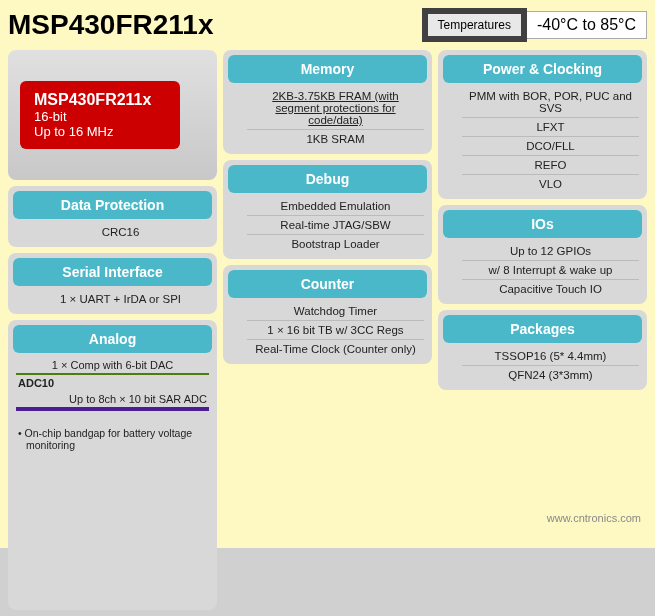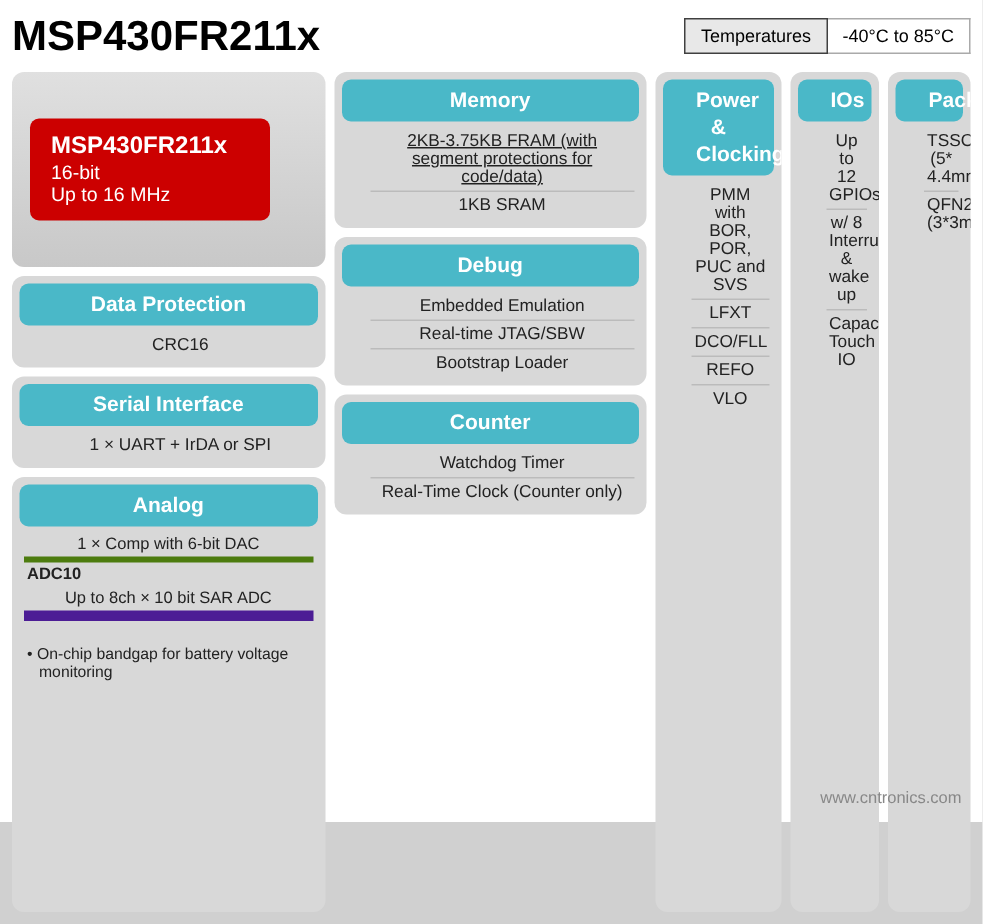--- a/index.html
+++ b/index.html
@@ -6,21 +6,21 @@
     body {
       width: 655px;
       height: 616px;
       font-family: Arial, sans-serif;
       background: #d0d0d0;
       overflow: hidden;
     }
     .main-container {
       width: 655px;
       height: 548px;
-      background: #ffffff;
+      background: #fef9c3;
       padding: 8px;
       position: relative;
     }
     
     .header {
       display: flex;
       align-items: center;
       justify-content: space-between;
       margin-bottom: 8px;
     }
@@ -29,31 +29,31 @@
       font-weight: bold;
       color: #000;
     }
     .temp-box {
       display: flex;
       align-items: center;
       gap: 0;
     }
     .temp-label {
       background: #e8e8e8;
-      border: 1px solid #404040;
+      border: 6px solid #404040;
       padding: 4px 10px;
       font-size: 12px;
       color: #000;
     }
     .temp-value {
       background: #fff;
       border: 1px solid #aaa;
       border-left: none;
       padding: 4px 10px;
-      font-size: 12px;
+      font-size: 16px;
       color: #000;
     }
     
     .content {
       display: flex;
       gap: 6px;
       height: 560px;
     }
     
     .col-left {
@@ -65,21 +65,21 @@
     
     .col-mid {
       display: flex;
       flex-direction: column;
       gap: 6px;
       width: 210px;
     }
     
     .col-right {
       display: flex;
-      flex-direction: row;
+      flex-direction: column;
       gap: 6px;
       width: 210px;
     }
     
     .hero-card {
       background: linear-gradient(to bottom, #e0e0e0, #c8c8c8);
       border-radius: 8px;
       padding: 12px;
       height: 130px;
       display: flex;
@@ -136,41 +136,41 @@
     .section-item.underlined {
       text-decoration: underline;
     }
     
     .section-header.teal { background: #4ab8c8; }
     
     
     
     .watermark {
       position: absolute;
-      bottom: 10px;
+      bottom: 24px;
       right: 14px;
       font-size: 11px;
       color: #888;
     }
     .analog-card {
       background: #d8d8d8;
       border-radius: 8px;
       overflow: hidden;
       flex: 1;
     }
     .analog-body {
       padding: 4px 8px 6px 8px;
     }
     .analog-item {
       font-size: 11px;
       color: #222;
       text-align: left;
       padding: 2px 2px;
     }
-    .analog-item.center { text-align: center; border-bottom: 4px solid #4d7c0f; }
+    .analog-item.center { text-align: center; border-bottom: 2px solid #4d7c0f; }
     .analog-item.bold { font-weight: bold; text-align: left; }
     .bullet-item {
       font-size: 10.5px;
       color: #222;
       padding-left: 10px;
       text-indent: -8px;
       padding-right: 2px;
       margin-top: 16px;
     }
   </style>
@@ -217,21 +217,21 @@
         </div>
       </div>
 
       <div class="analog-card">
         <div class="section-header">
           <span class="section-header-text">Analog</span>
         </div>
         <div class="analog-body">
           <div class="analog-item center">1 × Comp with 6-bit DAC</div>
           <div class="analog-item bold">ADC10</div>
-          <div class="analog-item center" style="border-bottom:7px solid #4c1d95;">Up to 8ch × 10 bit SAR ADC</div>
+          <div class="analog-item center" style="border-bottom:4px solid #4c1d95;text-align:right;">Up to 8ch × 10 bit SAR ADC</div>
           <div class="bullet-item">• On-chip bandgap for battery voltage monitoring</div>
         </div>
       </div>
     </div>
 
     <div class="col-mid">
 
       <div class="section-card">
         <div class="section-header">
           <span class="section-header-text">Memory</span>
@@ -252,20 +252,21 @@
           <div class="section-item">Bootstrap Loader</div>
         </div>
       </div>
 
       <div class="section-card">
         <div class="section-header">
           <span class="section-header-text">Counter</span>
         </div>
         <div class="section-body">
           <div class="section-item">Watchdog Timer</div>
+          <div class="section-item">1 × 16 bit TB w/ 3CC Regs</div>
           <div class="section-item">Real-Time Clock (Counter only)</div>
         </div>
       </div>
     </div>
 
     <div class="col-right">
 
       <div class="section-card">
         <div class="section-header teal">
           <span class="section-header-text">Power &amp; Clocking</span>

